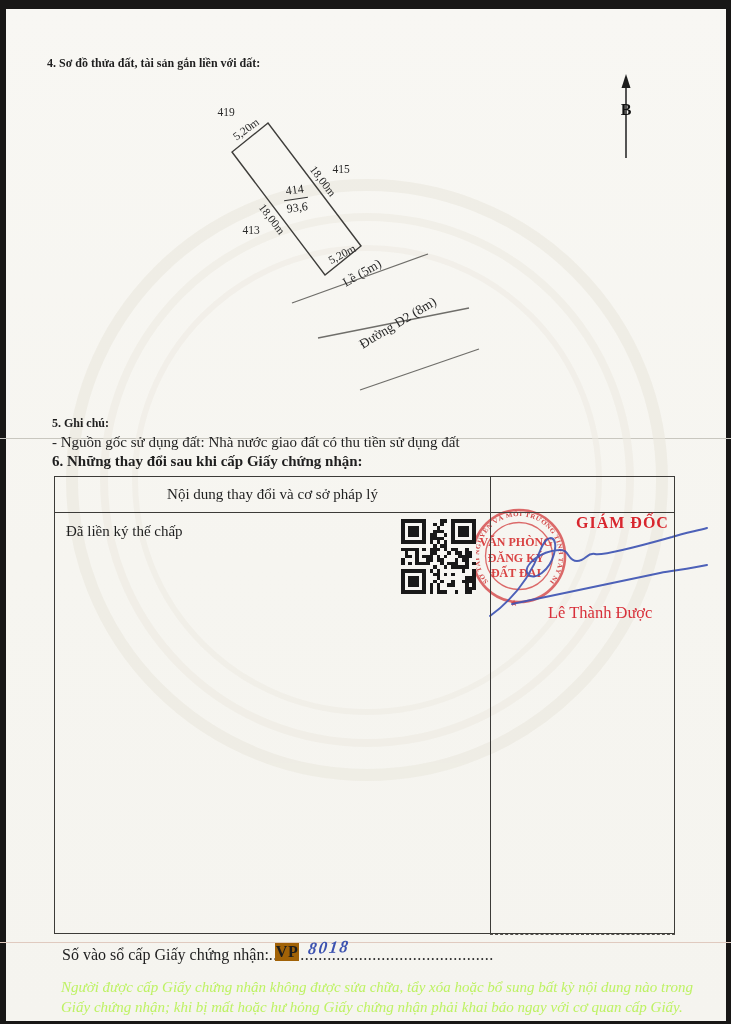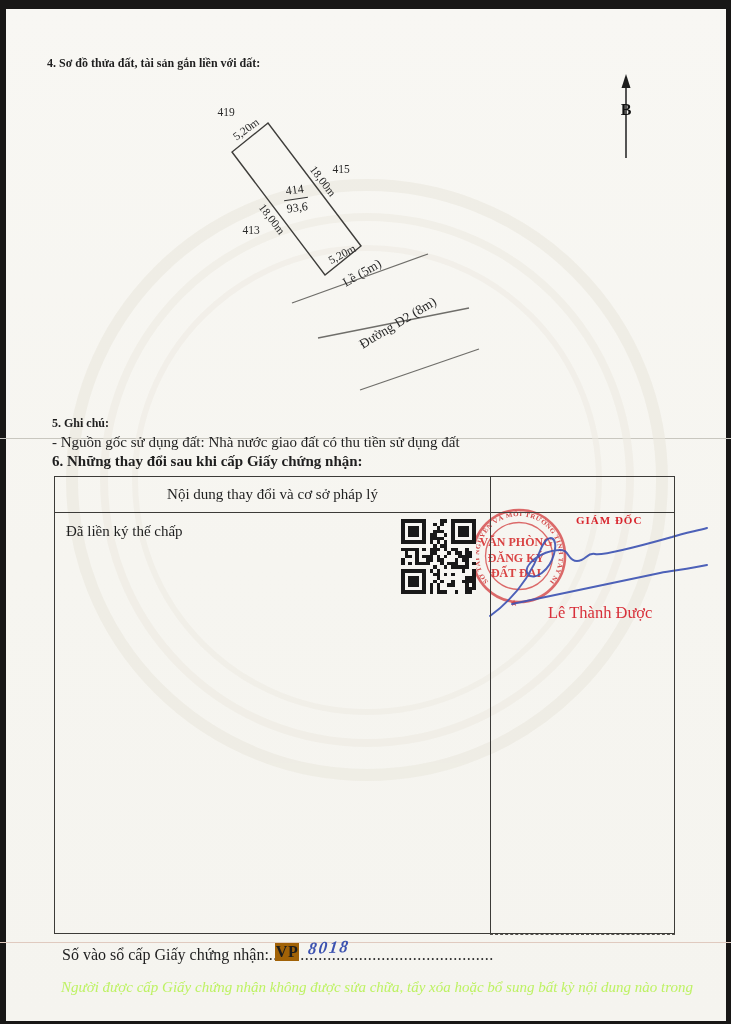--- a/index.html
+++ b/index.html
@@ -29,21 +29,21 @@
     position:absolute;left:54px;top:476px;width:619px;height:456px;
     border:1.5px solid #3c3b38;background:transparent;
   }
   .table .vdiv{position:absolute;left:435px;top:0;bottom:0;width:0;border-left:1.4px solid #3c3b38;}
   .table .hrow{position:absolute;left:0;top:0;width:100%;height:35px;border-bottom:1.4px solid #3c3b38;}
   .table .dash-bottom{position:absolute;left:435px;right:-1px;bottom:-2px;border-bottom:1.6px dashed #55534f;}
   .th1{position:absolute;left:0;top:9px;width:435px;text-align:center;font-size:15px;}
   .th2{position:absolute;left:435px;top:2px;width:184px;text-align:center;font-size:15px;line-height:16px;}
   .cell-text{position:absolute;left:11px;top:46px;font-size:15px;white-space:nowrap;}
   
-  .giamdoc{position:absolute;left:576px;top:514px;font-weight:bold;font-size:11px;letter-spacing:1px;color:#d8262e;white-space:nowrap;}
+  .giamdoc{position:absolute;left:576px;top:514px;font-weight:bold;font-size:16px;letter-spacing:1px;color:#d8262e;white-space:nowrap;}
   .signer{position:absolute;left:548px;top:603px;font-size:16.5px;color:#d8303a;white-space:nowrap;}
   
   .serial-row{position:absolute;left:62px;top:946px;font-size:16px;white-space:nowrap;}
   .leader{position:relative;letter-spacing:0.5px;color:#2a2a2a;}
   .vp{position:absolute;left:6px;top:-3px;font-weight:bold;background:#a16207;padding:0 1px;color:#1c1c1c;}
   .hw{
     position:absolute;left:39px;top:-8px;
     font-style:italic;font-size:17px;letter-spacing:2px;
     color:#3c52b0;transform:rotate(-3deg) skewX(-10deg);font-weight:bold;
   }
@@ -267,13 +267,14 @@
 
 <div class="giamdoc">GIÁM ĐỐC</div>
 <div class="signer">Lê Thành Được</div>
 
 <div class="serial-row">
   <span>Số vào sổ cấp Giấy chứng nhận:</span><span class="leader"><span>..................................................</span><b class="vp">VP</b><span class="hw">8018</span></span>
 </div>
 
 <div class="notice">
   <span>Người được cấp Giấy chứng nhận không được sửa chữa, tẩy xóa hoặc bổ sung bất kỳ nội dung nào trong</span>
+  <span>Giấy chứng nhận; khi bị mất hoặc hư hỏng Giấy chứng nhận phải khai báo ngay với cơ quan cấp Giấy.</span>
 </div>
 
 </body></html>

